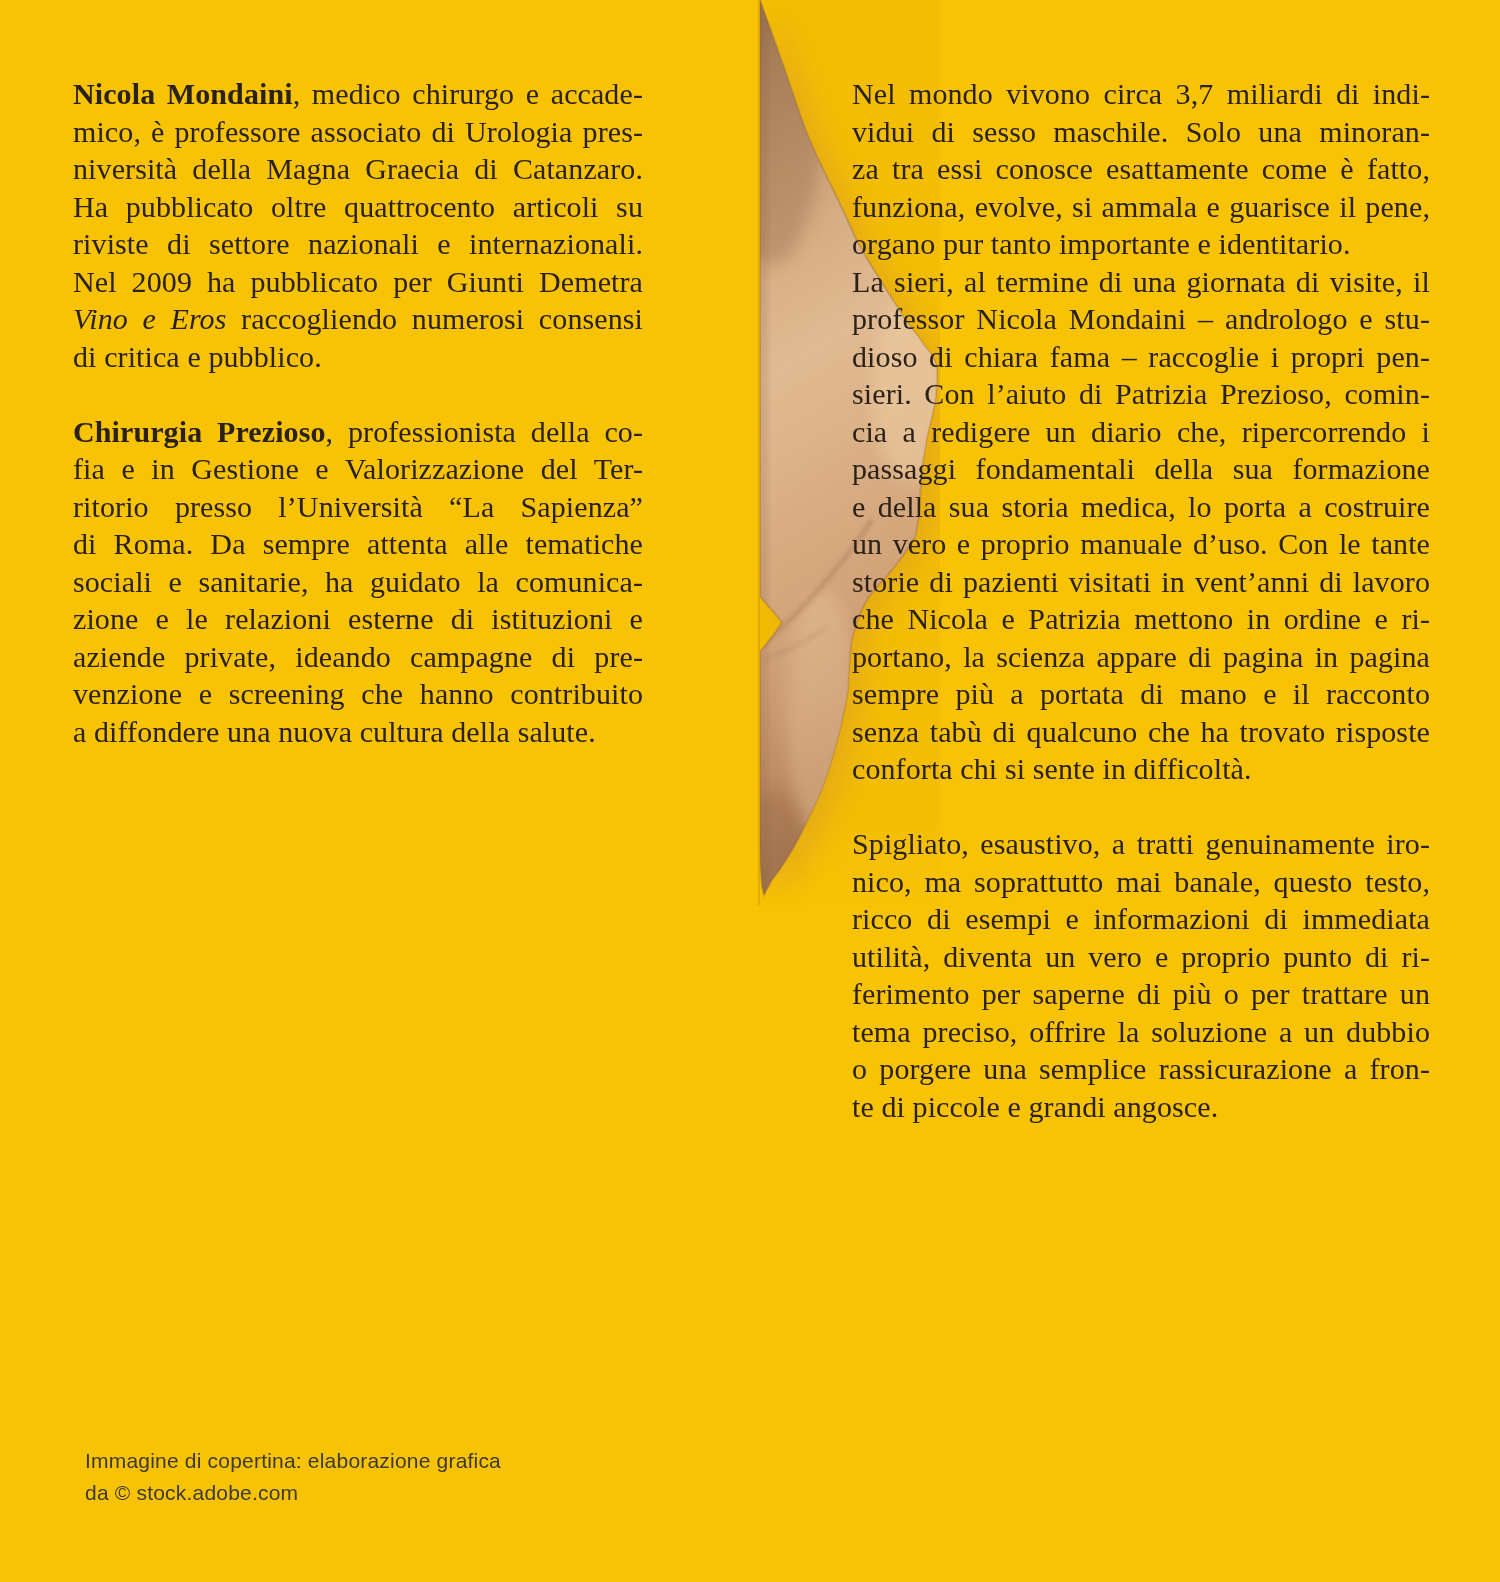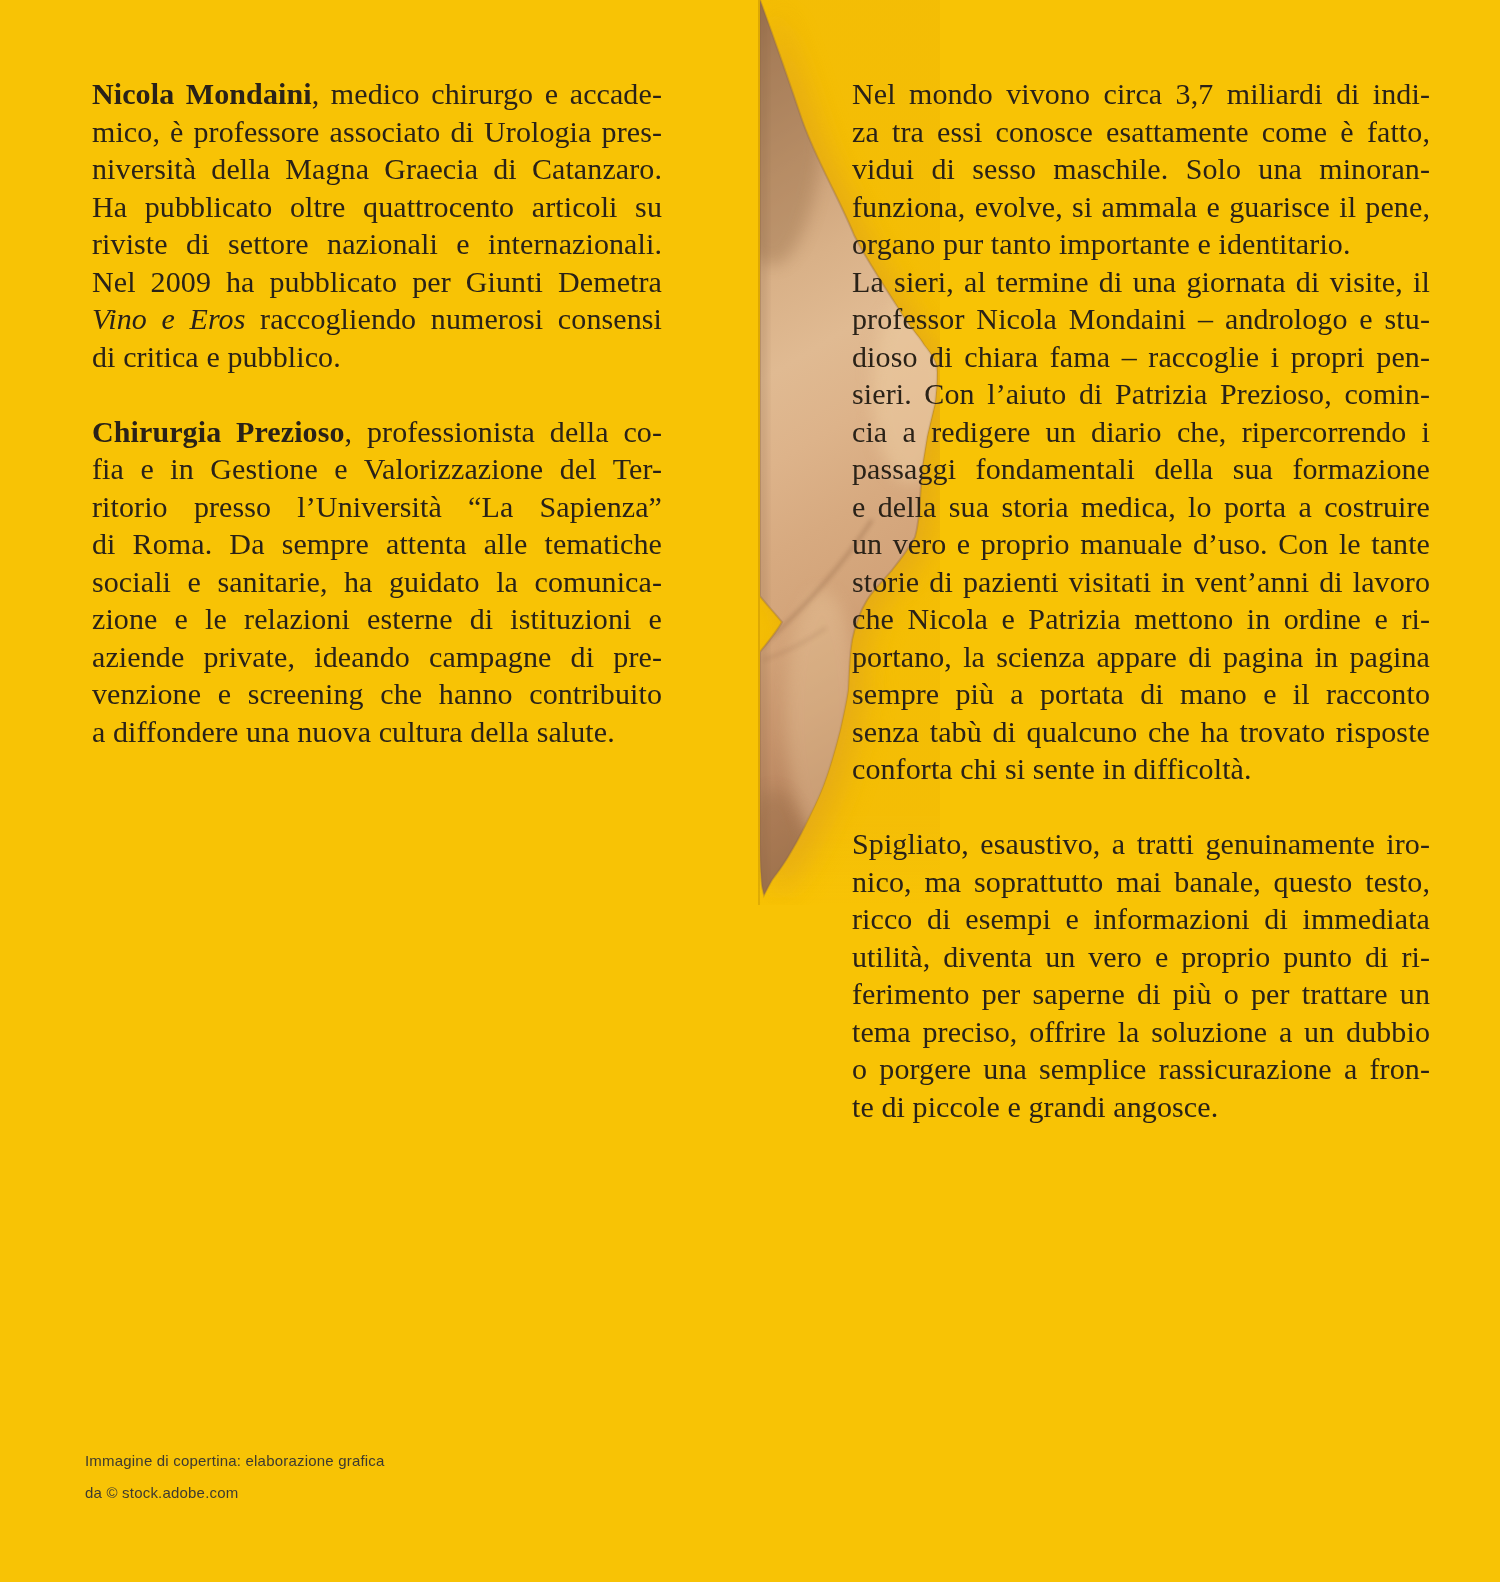--- a/index.html
+++ b/index.html
@@ -18,37 +18,37 @@
     border-left:2px solid rgba(130,85,0,0.20);
     background:linear-gradient(180deg,
       rgba(205,140,10,0.10) 0%,
       rgba(205,140,10,0.10) 90%,
       rgba(205,140,10,0) 100%);
   }
   .photo-strip svg{display:block;}
 
   
   .col{position:absolute;top:75px;color:var(--text,#2A2218);}
-  .col.left{left:92px;width:570px;}
+  .col.left{left:73px;width:570px;}
   .col.right{left:852px;width:578px;}
   .line{
     font-size:30px;line-height:37.5px;
     text-align:justify;text-align-last:justify;
     letter-spacing:0.1px;
   }
   .line.last{text-align-last:left;}
   .line b{font-weight:bold;}
   .line i{font-style:italic;}
   .spacer{height:37.5px;}
 
   
   .credit{
     position:absolute;left:85px;top:1445px;
     font-family:"Liberation Sans", sans-serif;
-    font-size:15px;line-height:32px;
+    font-size:21px;line-height:32px;
     color:var(--credit_text,#3D3A31);
     letter-spacing:0.2px;
   }
 </style>
 </head>
 <body>
 
 <div class="page">
 
   <div class="photo-strip">
@@ -155,22 +155,22 @@
         <div class="line"><span>zione e le relazioni esterne di istituzioni e</span></div>
         <div class="line"><span>aziende private, ideando campagne di pre-</span></div>
         <div class="line"><span>venzione e screening che hanno contribuito</span></div>
         <div class="line last"><span>a diffondere una nuova cultura della salute.</span></div>
       </div>
     </div>
 
   <div class="col right">
       <div class="para">
         <div class="line"><span>Nel mondo vivono circa 3,7 miliardi di indi-</span></div>
+        <div class="line"><span>vidui di sesso maschile. Solo una minoran-</span></div>
         <div class="line"><span>za tra essi conosce esattamente come è fatto,</span></div>
-        <div class="line"><span>vidui di sesso maschile. Solo una minoran-</span></div>
         <div class="line"><span>funziona, evolve, si ammala e guarisce il pene,</span></div>
         <div class="line last"><span>organo pur tanto importante e identitario.</span></div>
       </div>
       <div class="para">
         <div class="line"><span>La sieri, al termine di una giornata di visite, il</span></div>
         <div class="line"><span>professor Nicola Mondaini – andrologo e stu-</span></div>
         <div class="line"><span>dioso di chiara fama – raccoglie i propri pen-</span></div>
         <div class="line"><span>sieri. Con l’aiuto di Patrizia Prezioso, comin-</span></div>
         <div class="line"><span>cia a redigere un diario che, ripercorrendo i</span></div>
         <div class="line"><span>passaggi fondamentali della sua formazione</span></div>

